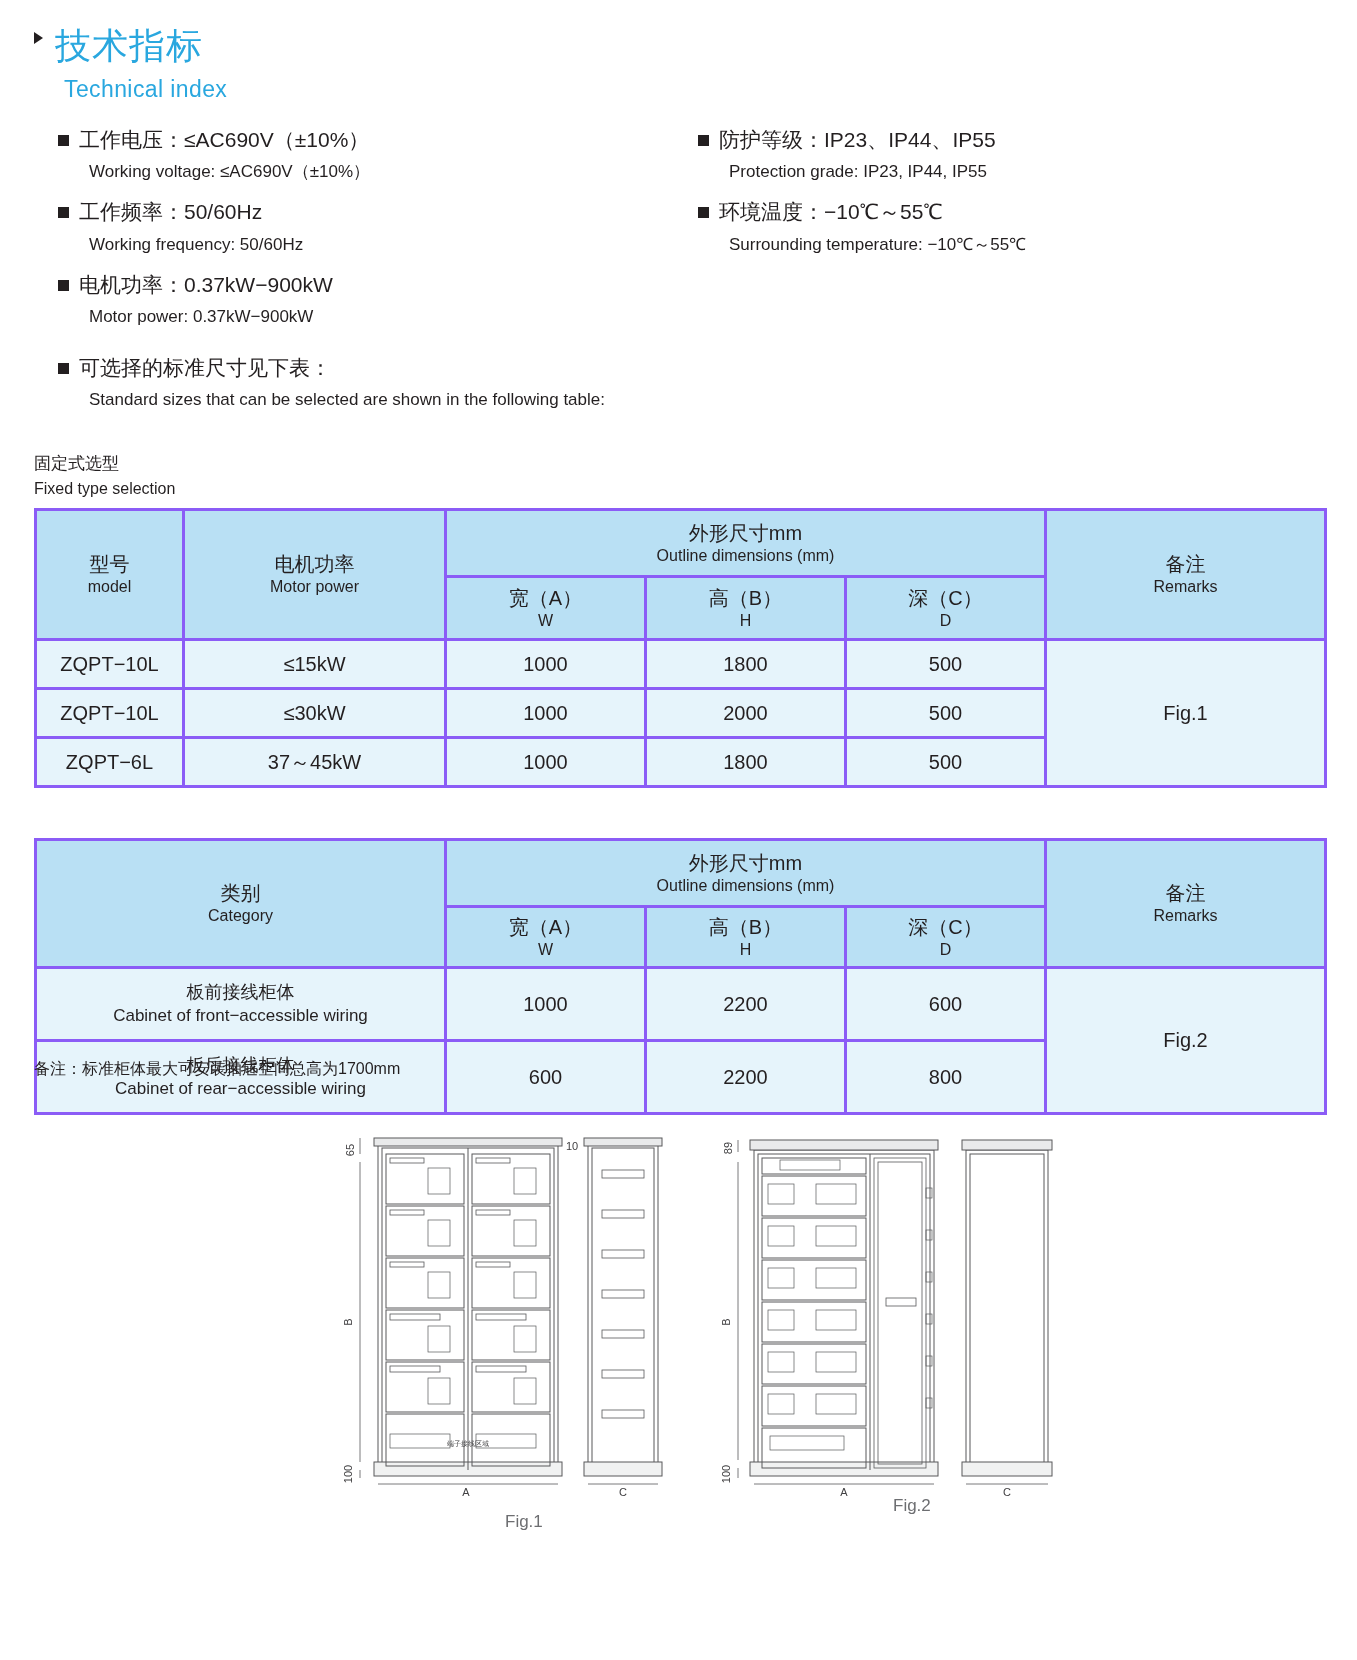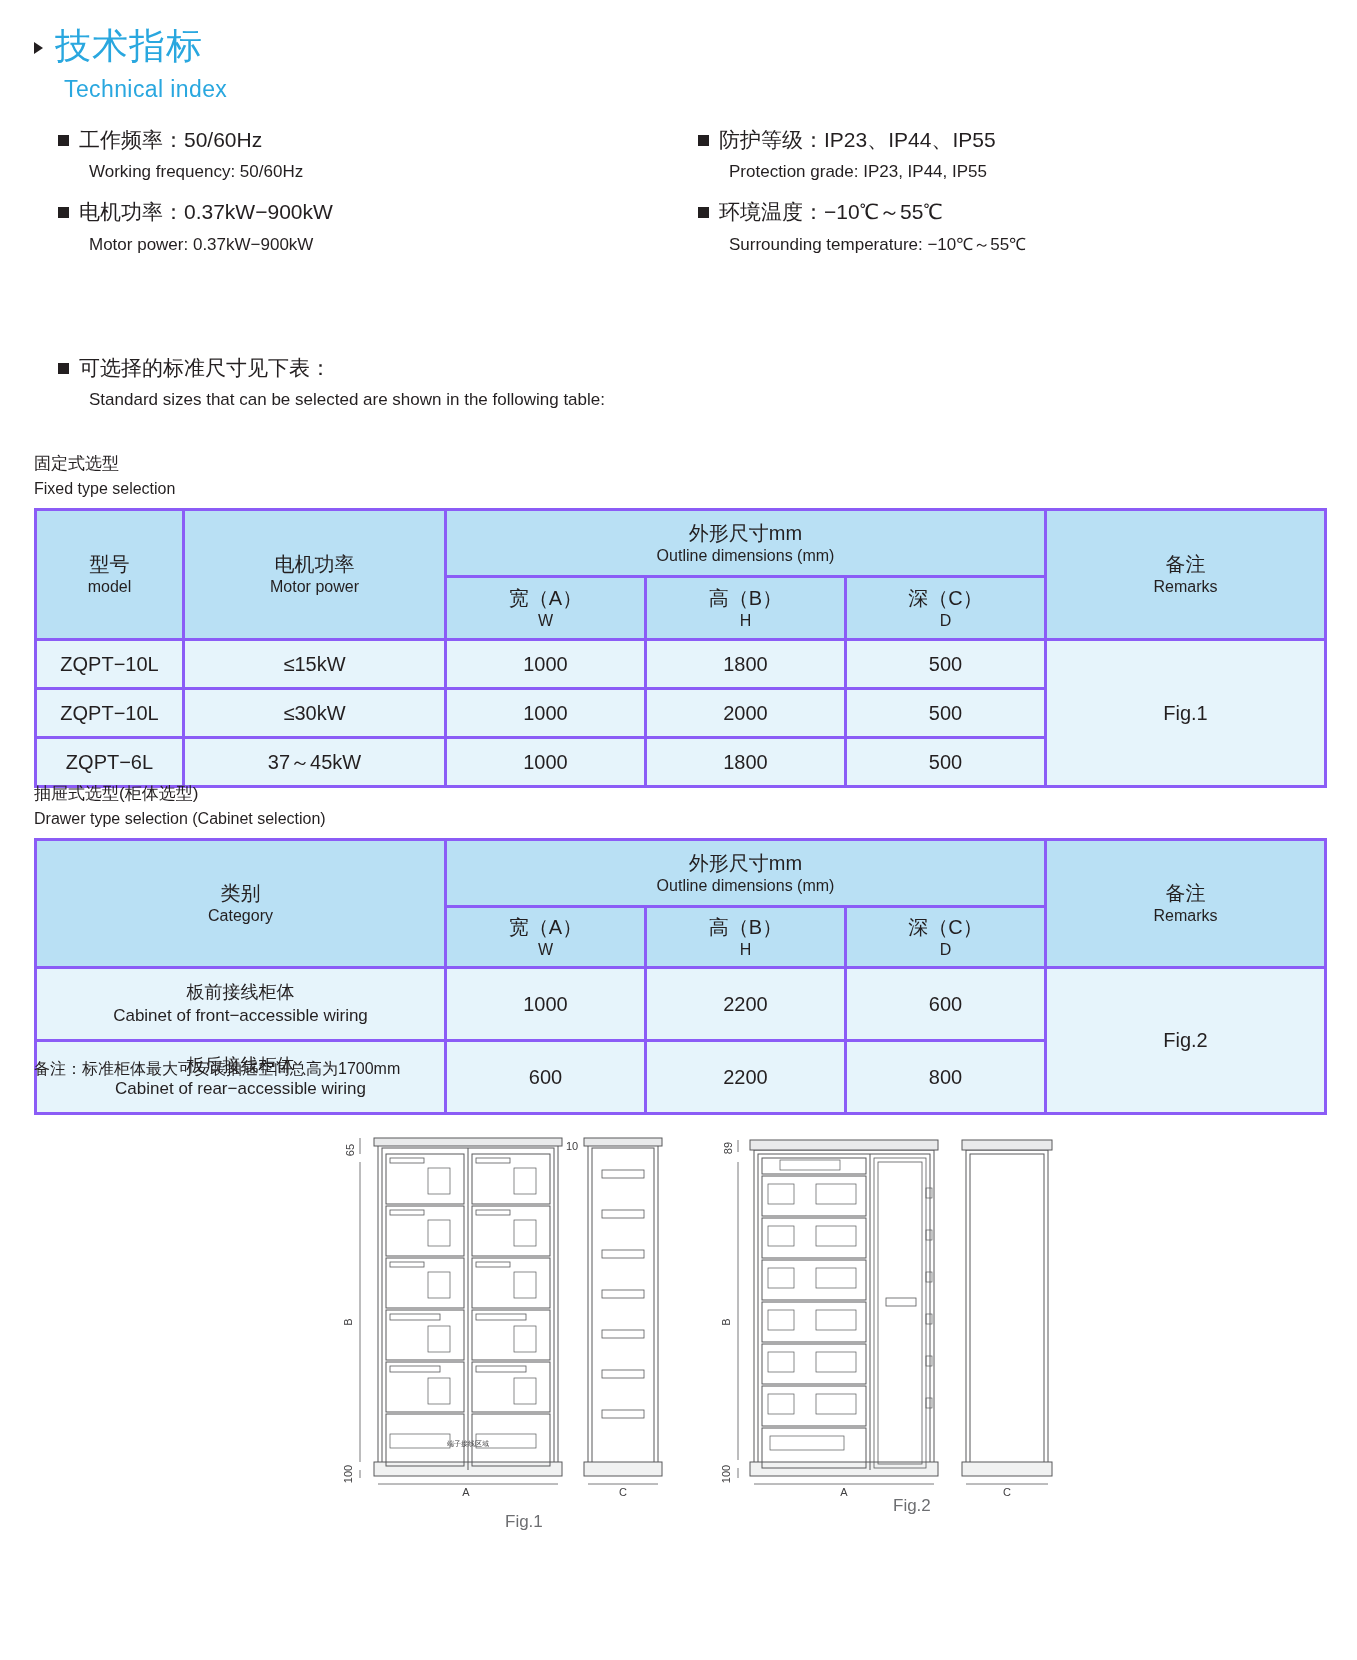--- a/index.html
+++ b/index.html
@@ -23,21 +23,21 @@
   }
 
   
   .heading-wrap {
     position: absolute;
     left: 34px;
     top: 28px;
   }
   .heading-row {
     display: flex;
-    align-items: center;
+    align-items: flex-start;
   }
   .tri-icon {
     width: 0;
     height: 0;
     border-left: 9px solid #231f20;
     border-top: 6px solid transparent;
     border-bottom: 6px solid transparent;
     margin-right: 12px;
     margin-top: 4px;
   }
@@ -166,20 +166,27 @@
     <div class="heading-row">
       <span class="tri-icon"></span>
       <span class="heading-cn">技术指标</span>
     </div>
     <div class="heading-en">Technical index</div>
   </div>
 
   <div class="specs">
 
     <div class="spec-col-left">
+      <div class="spec-item">
+        <div class="spec-cn">
+          <span class="sq"></span>
+          <span>工作电压：≤AC690V（±10%）</span>
+        </div>
+        <div class="spec-en">Working voltage: ≤AC690V（±10%）</div>
+      </div>
       <div class="spec-item">
         <div class="spec-cn">
           <span class="sq"></span>
           <span>工作频率：50/60Hz</span>
         </div>
         <div class="spec-en">Working frequency: 50/60Hz</div>
       </div>
       <div class="spec-item">
         <div class="spec-cn">
           <span class="sq"></span>
@@ -282,24 +289,20 @@
           <td>ZQPT−6L</td>
           <td>37～45kW</td>
           <td>1000</td>
           <td>1800</td>
           <td>500</td>
         </tr>
       </tbody>
     </table>
   </div>
 
-  <div class="tbl-title" style="position:absolute; left:34px; top:782px;">
-    <div class="cn">抽屉式选型(柜体选型)</div>
-    <div>Drawer type selection (Cabinet selection)</div>
-  </div>
 
   <div style="position:absolute; left:34px; top:838px;">
     <table>
       <colgroup>
         <col style="width:410px">
         <col style="width:200px">
           <col style="width:200px">
           <col style="width:200px">
         <col style="width:280px">
       </colgroup>

